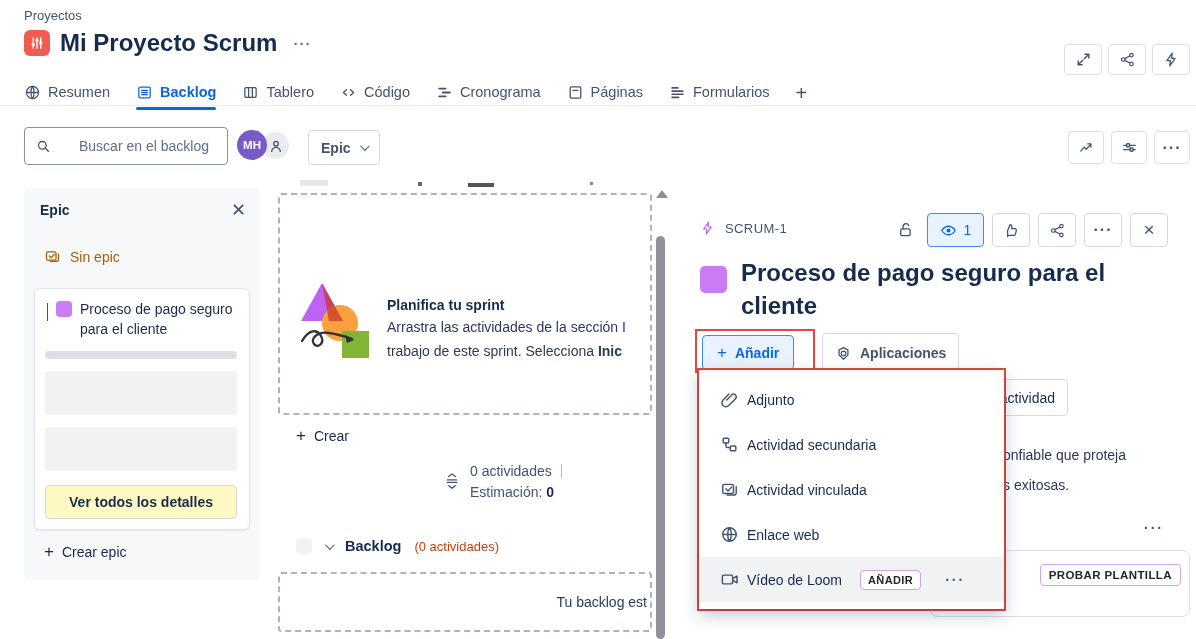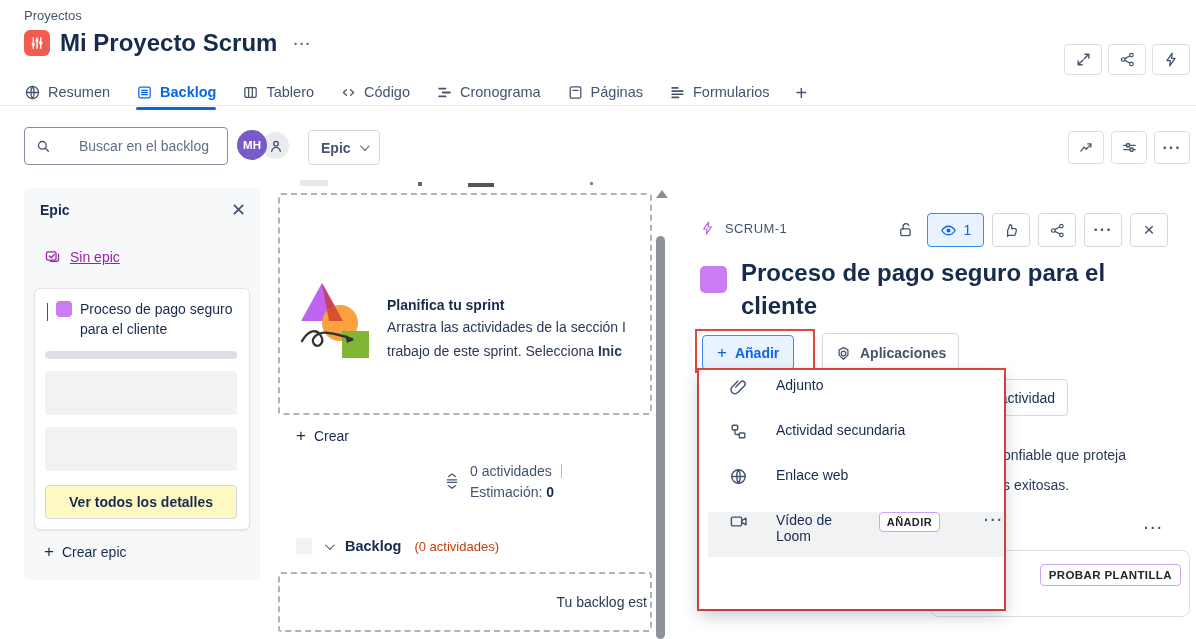--- a/index.html
+++ b/index.html
@@ -35,21 +35,21 @@
   .epic-filter { position:absolute; left:308px; top:130px; height:35px; padding:0 12px; border:1px solid #D5D9DF; border-radius:4px; background:#fff; display:flex; align-items:center; gap:9px; font-size:14px; font-weight:600; color:#44546F; cursor:pointer; }
   .chev { width:7px; height:7px; border-right:1.8px solid #44546F; border-bottom:1.8px solid #44546F; transform:rotate(45deg) translateY(-2px); }
   .toolbar-actions { position:absolute; right:6px; top:131px; display:flex; gap:7px; }
   .toolbar-actions .btn-sq { height:33px; min-width:36px; }
 
   
   .epic-panel { position:absolute; left:24px; top:188px; width:236px; height:392px; background:#F7F8F9; border-radius:6px; }
   .epic-panel-head { display:flex; justify-content:space-between; align-items:center; padding:14px 14px 0 16px; }
   .epic-panel-title { font-size:14px; font-weight:bold; }
   .panel-close { color:#44546F; font-size:18px; line-height:14px; cursor:pointer; }
-  .sin-epic { display:flex; align-items:center; gap:9px; margin:30px 0 0 20px; font-size:14px; color:#a21caf; cursor:pointer;text-decoration:underline; }
+  .sin-epic { display:flex; align-items:center; gap:9px; margin:30px 0 0 20px; font-size:14px; color:#a16207; cursor:pointer; }
   .epic-card { position:absolute; left:10px; top:100px; width:216px; height:242px; background:#fff; border:1px solid #E0E3E8; border-radius:6px; box-shadow:0 1px 2px rgba(9,30,66,.08); }
   .epic-card-row { display:flex; align-items:flex-start; gap:8px; padding:10px 8px 0 12px; cursor:pointer; }
   .epic-sq-sm { width:16px; height:16px; border-radius:4px; background:#C97CF4; flex:none; margin-top:2px; }
   .epic-name { font-size:14px; line-height:20px; width:160px; }
   .chev-wrap { padding-top:4px; }
   .progress { position:absolute; left:10px; top:62px; right:12px; height:8px; border-radius:4px; background:#DCDFE4; }
   .skel { position:absolute; left:10px; right:12px; height:44px; background:#F1F2F4; border-radius:3px; }
   .details-btn { position:absolute; left:10px; right:12px; top:196px; height:34px; background:#fef9c3; border:1px solid #D5D9DF; border-radius:4px; font-size:14px; font-weight:600; color:#172B4D; display:flex; align-items:center; justify-content:center; cursor:pointer; font-family:inherit; }
   .crear-epic { position:absolute; left:20px; top:356px; display:flex; align-items:center; gap:8px; font-size:14px; font-weight:500; cursor:pointer; }
   .plus-glyph { font-size:17px; font-weight:400; line-height:14px; }
@@ -90,21 +90,21 @@
   .hidden-frag-btn { position:absolute; left:968px; top:379px; width:100px; height:37px; border:1px solid #D5D9DF; border-radius:4px; background:#fff; z-index:1; display:flex; align-items:center; justify-content:flex-end; padding-right:12px; font-size:14px; font-weight:500; color:#172B4D; cursor:pointer; }
   .desc-frag { position:absolute; left:1003px; font-size:14px; color:#2B3A55; white-space:nowrap; z-index:1; }
   .more-dots { position:absolute; left:1144px; top:520px; color:#44546F; font-weight:bold; letter-spacing:2px; font-size:14px; z-index:1; cursor:pointer; }
   .template-card { position:absolute; left:930px; top:550px; width:260px; height:67px; border:1px solid #DCDFE4; border-radius:8px; background:#fff; z-index:1; }
   .pill { display:inline-block; border:1.5px solid #CFA2F5; border-radius:4px; background:#fff; color:#22272B; font-size:11.5px; font-weight:bold; letter-spacing:.4px; padding:4px 8px; white-space:nowrap; }
   .template-card .pill { position:absolute; right:8px; top:13px; cursor:pointer; }
 
   
   .menu-annot { position:absolute; left:697px; top:368px; width:309px; height:243px; border:2px solid #E2483D; z-index:5; }
   .menu { position:absolute; inset:0; background:#fff; box-shadow:0 6px 16px rgba(9,30,66,.25); padding:7px 0; }
-  .menu-item { height:45px; display:flex; align-items:flex-start; padding-left:21px; gap:28px; font-size:14px; color:#172B4D; cursor:pointer;margin-left:9px; }
+  .menu-item { height:45px; display:flex; align-items:center; padding-left:21px; gap:8px; font-size:14px; color:#172B4D; cursor:pointer; }
   .menu-item .mi-icon { color:#44546F; display:flex; }
   .menu-item.hl { background:#F1F2F4; }
   .menu-item .pill { margin-left:10px; padding:3px 7px; font-size:11px; }
   .mi-dots { margin-left:16px; color:#44546F; font-weight:bold; letter-spacing:2px; }
 </style>
 </head>
 <body>
 
 <svg width="0" height="0" style="position:absolute">
   <defs>
@@ -463,20 +463,28 @@
         <span class="mi-icon">
             <svg class="ic" width="19" height="19" viewBox="0 0 24 24">
               <use href="#i-subtasks"></use>
             </svg>
           </span>
         <span>Actividad secundaria</span>
       </div>
       <div class="menu-item">
         <span class="mi-icon">
             <svg class="ic" width="19" height="19" viewBox="0 0 24 24">
+              <use href="#i-linked"></use>
+            </svg>
+          </span>
+        <span>Actividad vinculada</span>
+      </div>
+      <div class="menu-item">
+        <span class="mi-icon">
+            <svg class="ic" width="19" height="19" viewBox="0 0 24 24">
               <use href="#i-globe"></use>
             </svg>
           </span>
         <span>Enlace web</span>
       </div>
       <div class="menu-item hl">
         <span class="mi-icon">
             <svg class="ic" width="19" height="19" viewBox="0 0 24 24">
               <use href="#i-video"></use>
             </svg>

